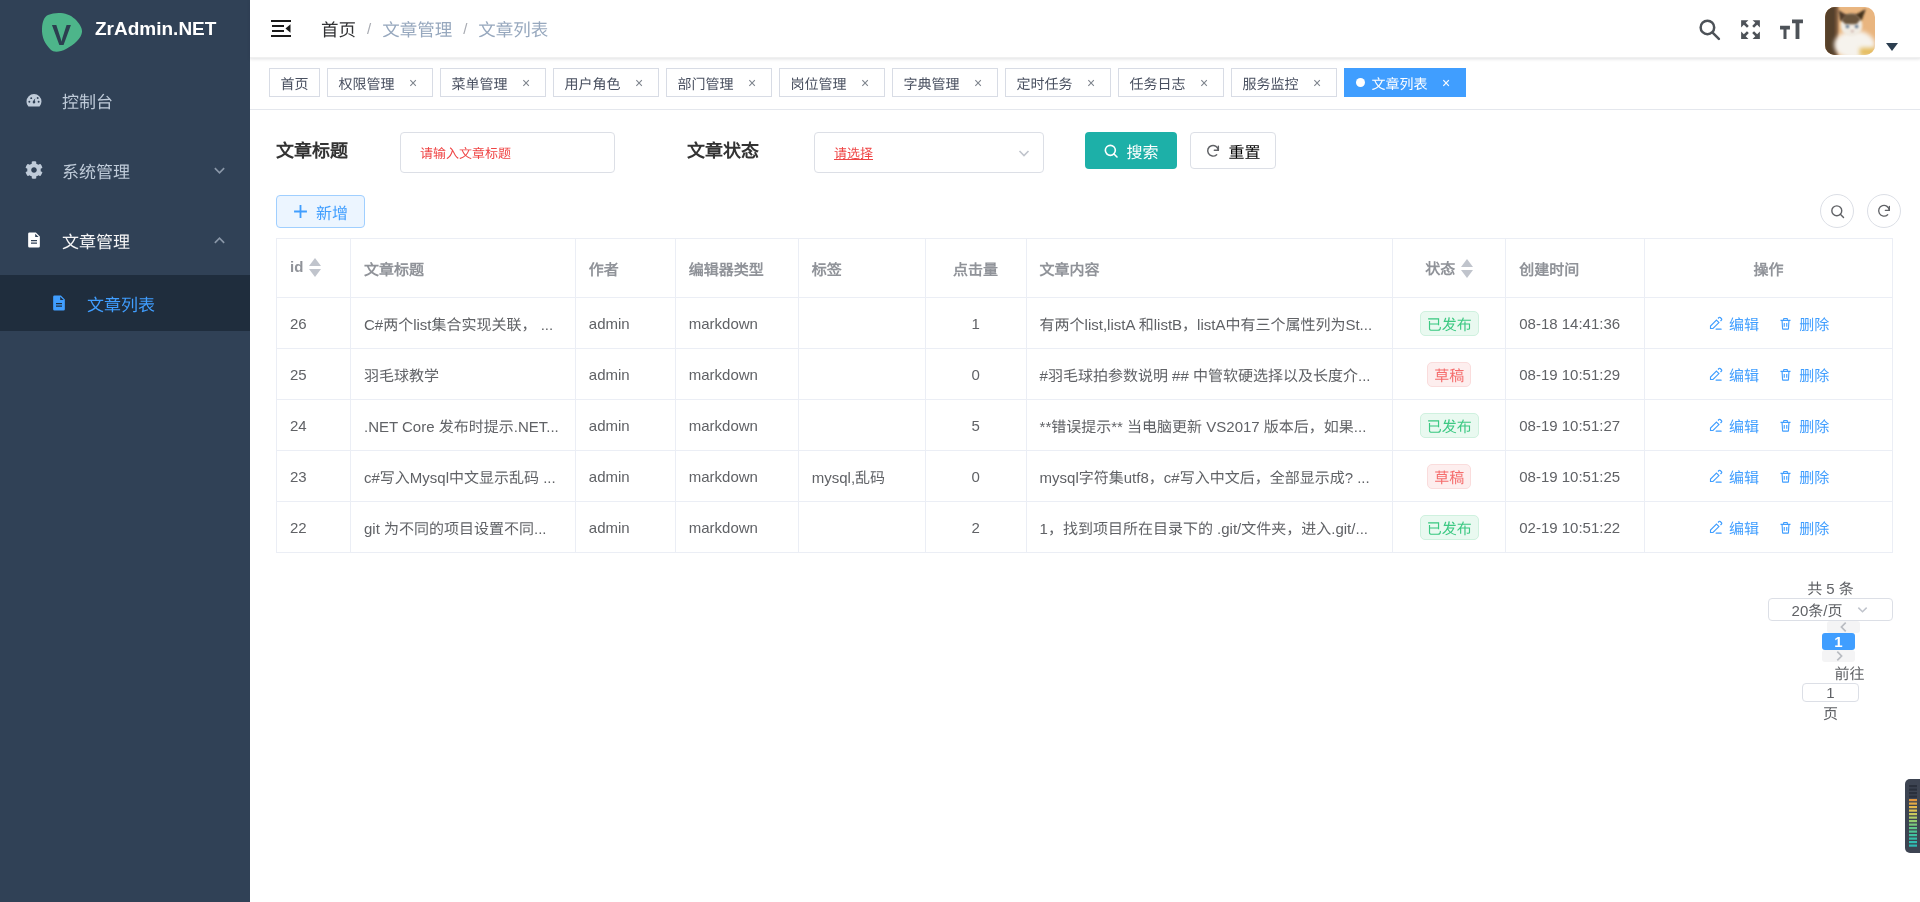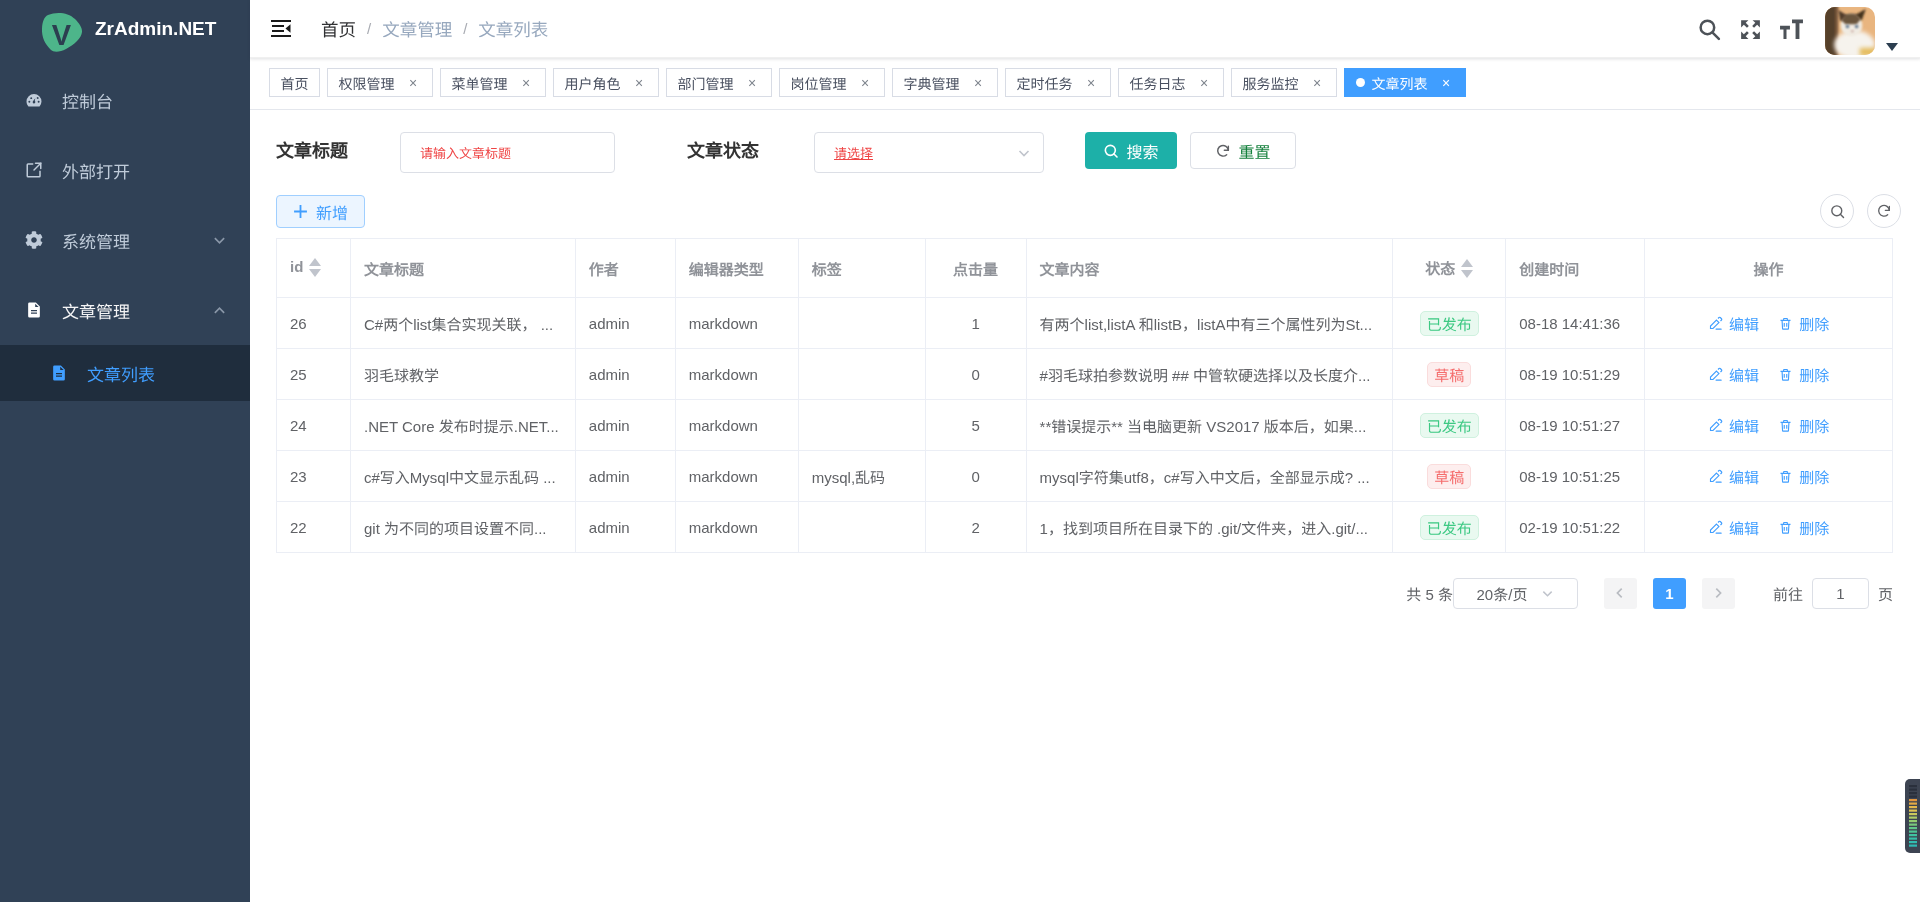--- a/index.html
+++ b/index.html
@@ -83,21 +83,21 @@
 .badge { display:inline-flex; align-items:center; justify-content:center; height:25px; padding:0 6px;
   border-radius:5px; font-size:15px; }
 .badge.ok { color:#3dc983; background:#e9f9f0; border:1px solid #cff1df; }
 .badge.draft { color:#f56c6c; background:#fdeeee; border:1px solid #fadcdc; }
 .oplink { color:#409eff; display:inline-flex; align-items:center; font-size:15px; }
 .oplink svg { margin-right:6px; }
 .oplink + .oplink { margin-left:15px; }
 
 
 .pager { position:absolute; top:577px; right:27px; height:32px; display:flex; align-items:center;
-  font-size:15px; color:#606266; }
+  font-size:15px; color:#606266;flex-direction:column; }
 .pgsel { width:125px; height:31px; border:1px solid #dcdfe6; border-radius:4px; display:flex;
   align-items:center; justify-content:center; color:#606266; }
 .pgbtn { width:33px; height:31px; background:#f4f4f5; border-radius:3px; margin-left:16px;
   display:flex; align-items:center; justify-content:center; color:#a8abb2; font-size:14px; }
 .pgbtn.num { background:#409eff; color:#fff; font-weight:bold; font-size:15px; }
 .pginput { width:57px; height:31px; border:1px solid #dcdfe6; border-radius:4px; display:flex;
   align-items:center; justify-content:center; margin:0 9px; }
 
 
 .widget { position:absolute; right:0; top:779px; width:15px; height:74px; background:#3d4452;
@@ -115,28 +115,20 @@
       <text x="20.5" y="33.5" font-size="29" font-weight="bold" fill="#2c3e50" text-anchor="middle" font-family="Liberation Sans">V</text>
     </svg>
     <span class="title">ZrAdmin.NET</span>
   </div>
   <nav class="menu">
     <div class="mi">
       <svg class="ico" viewBox="0 0 24 24" fill="#bfcbd9">
           <path d="M12 4a10 10 0 0 0-10 10c0 2.5 1 4.8 2.6 6.5h14.8A9.96 9.96 0 0 0 22 14 10 10 0 0 0 12 4zm-6.2 11.5a1.3 1.3 0 1 1 0-2.6 1.3 1.3 0 0 1 0 2.6zm2.5-4.7a1.3 1.3 0 1 1 0-2.6 1.3 1.3 0 0 1 0 2.6zM13 13.3a1.8 1.8 0 0 1-2 3 1.8 1.8 0 0 1-.4-2.5l3.2-4.3-.8 3.8zm2.7-4.5a1.3 1.3 0 1 1 2.3 1.2 1.3 1.3 0 0 1-2.3-1.2zm2.5 6.7a1.3 1.3 0 1 1 0-2.6 1.3 1.3 0 0 1 0 2.6z"></path>
         </svg>
       <span class="txt">控制台</span>
-    </div>
-    <div class="mi">
-      <svg class="ico" viewBox="0 0 24 24" fill="none" stroke="#bfcbd9" stroke-width="2">
-          <path d="M20 13v7a1 1 0 0 1-1 1H4a1 1 0 0 1-1-1V5a1 1 0 0 1 1-1h7"></path>
-          <path d="M14 3h7v7" stroke-linecap="round"></path>
-          <path d="M21 3l-9 9" stroke-linecap="round"></path>
-        </svg>
-      <span class="txt">外部打开</span>
     </div>
     <div class="mi">
       <svg class="ico" viewBox="0 0 512 512" fill="#bfcbd9">
           <path d="M487.4 315.7l-42.6-24.6c4.3-23.2 4.3-47 0-70.2l42.6-24.6c4.9-2.8 7.1-8.6 5.5-14-11.1-35.6-30-67.8-54.7-94.6-3.8-4.1-10-5.1-14.8-2.3L380.8 110c-17.9-15.4-38.5-27.3-60.8-35.1V25.8c0-5.6-3.9-10.5-9.4-11.7-36.7-8.2-74.3-7.8-109.2 0-5.5 1.2-9.4 6.1-9.4 11.7V75c-22.2 7.9-42.8 19.8-60.8 35.1L88.7 85.5c-4.9-2.8-11-1.9-14.8 2.3-24.7 26.7-43.6 58.9-54.7 94.6-1.7 5.4.6 11.2 5.5 14L67.3 221c-4.3 23.2-4.3 47 0 70.2l-42.6 24.6c-4.9 2.8-7.1 8.6-5.5 14 11.1 35.6 30 67.8 54.7 94.6 3.8 4.1 10 5.1 14.8 2.3l42.6-24.6c17.9 15.4 38.5 27.3 60.8 35.1v49.2c0 5.6 3.9 10.5 9.4 11.7 36.7 8.2 74.3 7.8 109.2 0 5.5-1.2 9.4-6.1 9.4-11.7v-49.2c22.2-7.9 42.8-19.8 60.8-35.1l42.6 24.6c4.9 2.8 11 1.9 14.8-2.3 24.7-26.7 43.6-58.9 54.7-94.6 1.5-5.5-.7-11.3-5.6-14.1zM256 336c-44.1 0-80-35.9-80-80s35.9-80 80-80 80 35.9 80 80-35.9 80-80 80z"></path>
         </svg>
       <span class="txt">系统管理</span>
       <svg class="arrow" viewBox="0 0 14 14" fill="none" stroke="#8a97a8" stroke-width="1.8">
           <path d="M2 4.5l5 5 5-5"></path>
         </svg>
     </div>
@@ -238,21 +230,21 @@
         <svg style="position:absolute; right:12px;" width="14" height="14" viewBox="0 0 14 14" fill="none" stroke="#c0c4cc" stroke-width="1.6">
             <path d="M2.5 5l4.5 4.5L11.5 5"></path>
           </svg>
       </div>
       <div class="fbtn" style="left:809px; width:92px; background:#1db0a8; color:#fff;">
         <svg width="16" height="16" viewBox="0 0 24 24" fill="none" stroke="#fff" stroke-width="2.4" style="margin-right:7px;">
             <circle cx="11" cy="11" r="7.5"></circle>
             <path d="M16.5 16.5L21 21" stroke-linecap="round"></path>
           </svg>搜索
       </div>
-      <div class="fbtn" style="left:914px; width:106px; background:#fff; color:#15803d; border:1px solid #dcdfe6;">
+      <div class="fbtn" style="left:914px; width:86px; background:#fff; color:#000000; border:1px solid #dcdfe6;">
         <svg width="16" height="16" viewBox="0 0 24 24" fill="none" stroke="#606266" stroke-width="2.2" style="margin-right:7px;">
             <path d="M20 11a8 8 0 1 0-2.5 6.5" stroke-linecap="round"></path>
             <path d="M20 5v6h-6" fill="none" stroke-linecap="round" stroke-linejoin="round"></path>
           </svg>重置
       </div>
     </div>
 
     <div class="btn-new">
       <svg width="15" height="15" viewBox="0 0 14 14" stroke="#409eff" stroke-width="1.7" style="margin-right:8px;">
           <path d="M7 1v12M1 7h12"></path>

